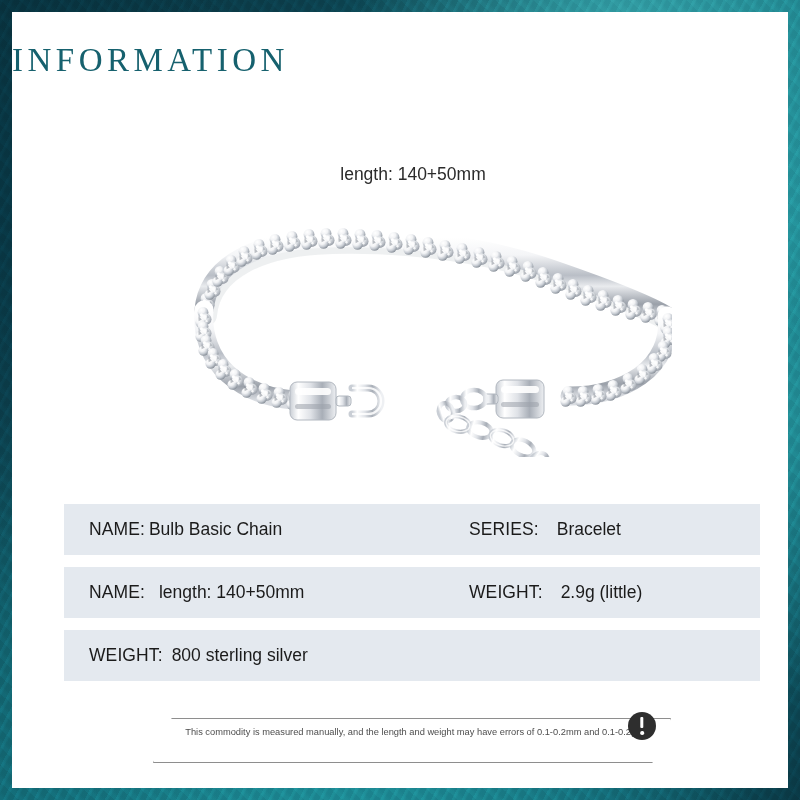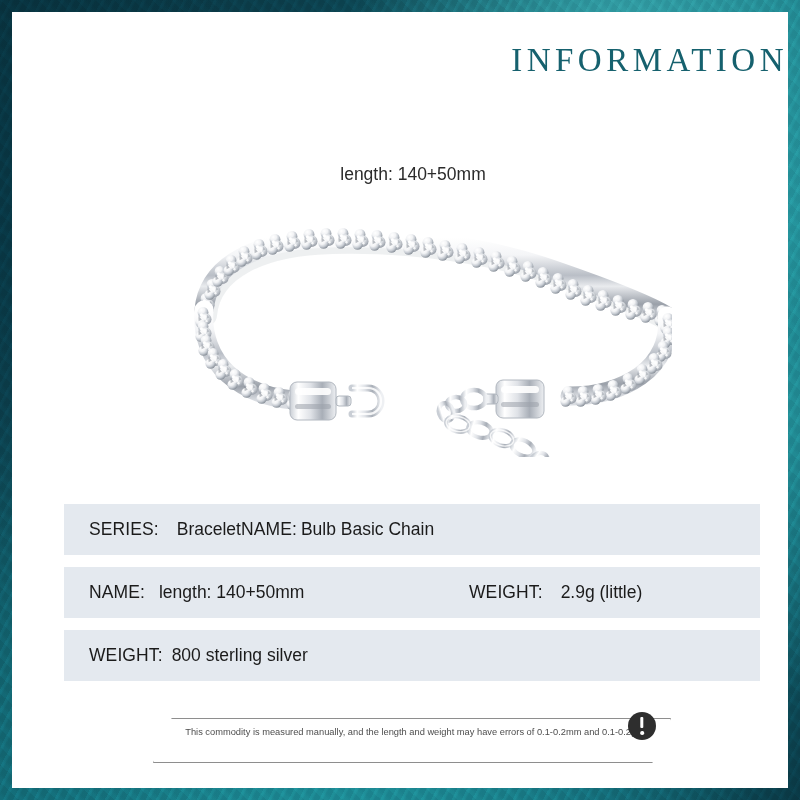--- a/index.html
+++ b/index.html
@@ -58,21 +58,21 @@
     overflow: hidden;
     z-index: 2;
   }
 
   
   .page-title {
     position: absolute;
     top: 30px;
     left: 0;
     width: 100%;
-    text-align: right;
+    text-align: left;
     font-family: "Liberation Serif", "DejaVu Serif", serif;
     font-size: 33px;
     letter-spacing: 4.5px;
     color: #16616e;
     white-space: nowrap;
   }
 
   
   .dimension-caption {
     position: absolute;
@@ -351,27 +351,27 @@
       <ellipse cx="296" cy="212" rx="12" ry="7.5" transform="rotate(12 296 212)"></ellipse>
       <ellipse cx="340" cy="226" rx="12" ry="7.5" transform="rotate(18 340 226)"></ellipse>
       <ellipse cx="346" cy="280" rx="12" ry="7.5" transform="rotate(-10 346 280)"></ellipse>
       <ellipse cx="277" cy="289" rx="13" ry="8" transform="rotate(2 277 289)"></ellipse>
     </g>
   </svg>
 
   <div id="spec-table">
 
     <div class="spec-row">
+      <div class="spec-cell left">
+        <span class="spec-label">NAME:</span>
+        <span class="spec-value tight">Bulb Basic Chain</span>
+      </div>
       <div class="spec-cell right">
         <span class="spec-label">SERIES:</span>
         <span class="spec-value wide">Bracelet</span>
-      </div>
-      <div class="spec-cell left">
-        <span class="spec-label">NAME:</span>
-        <span class="spec-value tight">Bulb Basic Chain</span>
       </div>
     </div>
 
     <div class="spec-row">
       <div class="spec-cell left">
         <span class="spec-label">NAME:</span>
         <span class="spec-value wide">length: 140+50mm</span>
       </div>
       <div class="spec-cell right">
         <span class="spec-label">WEIGHT:</span>

